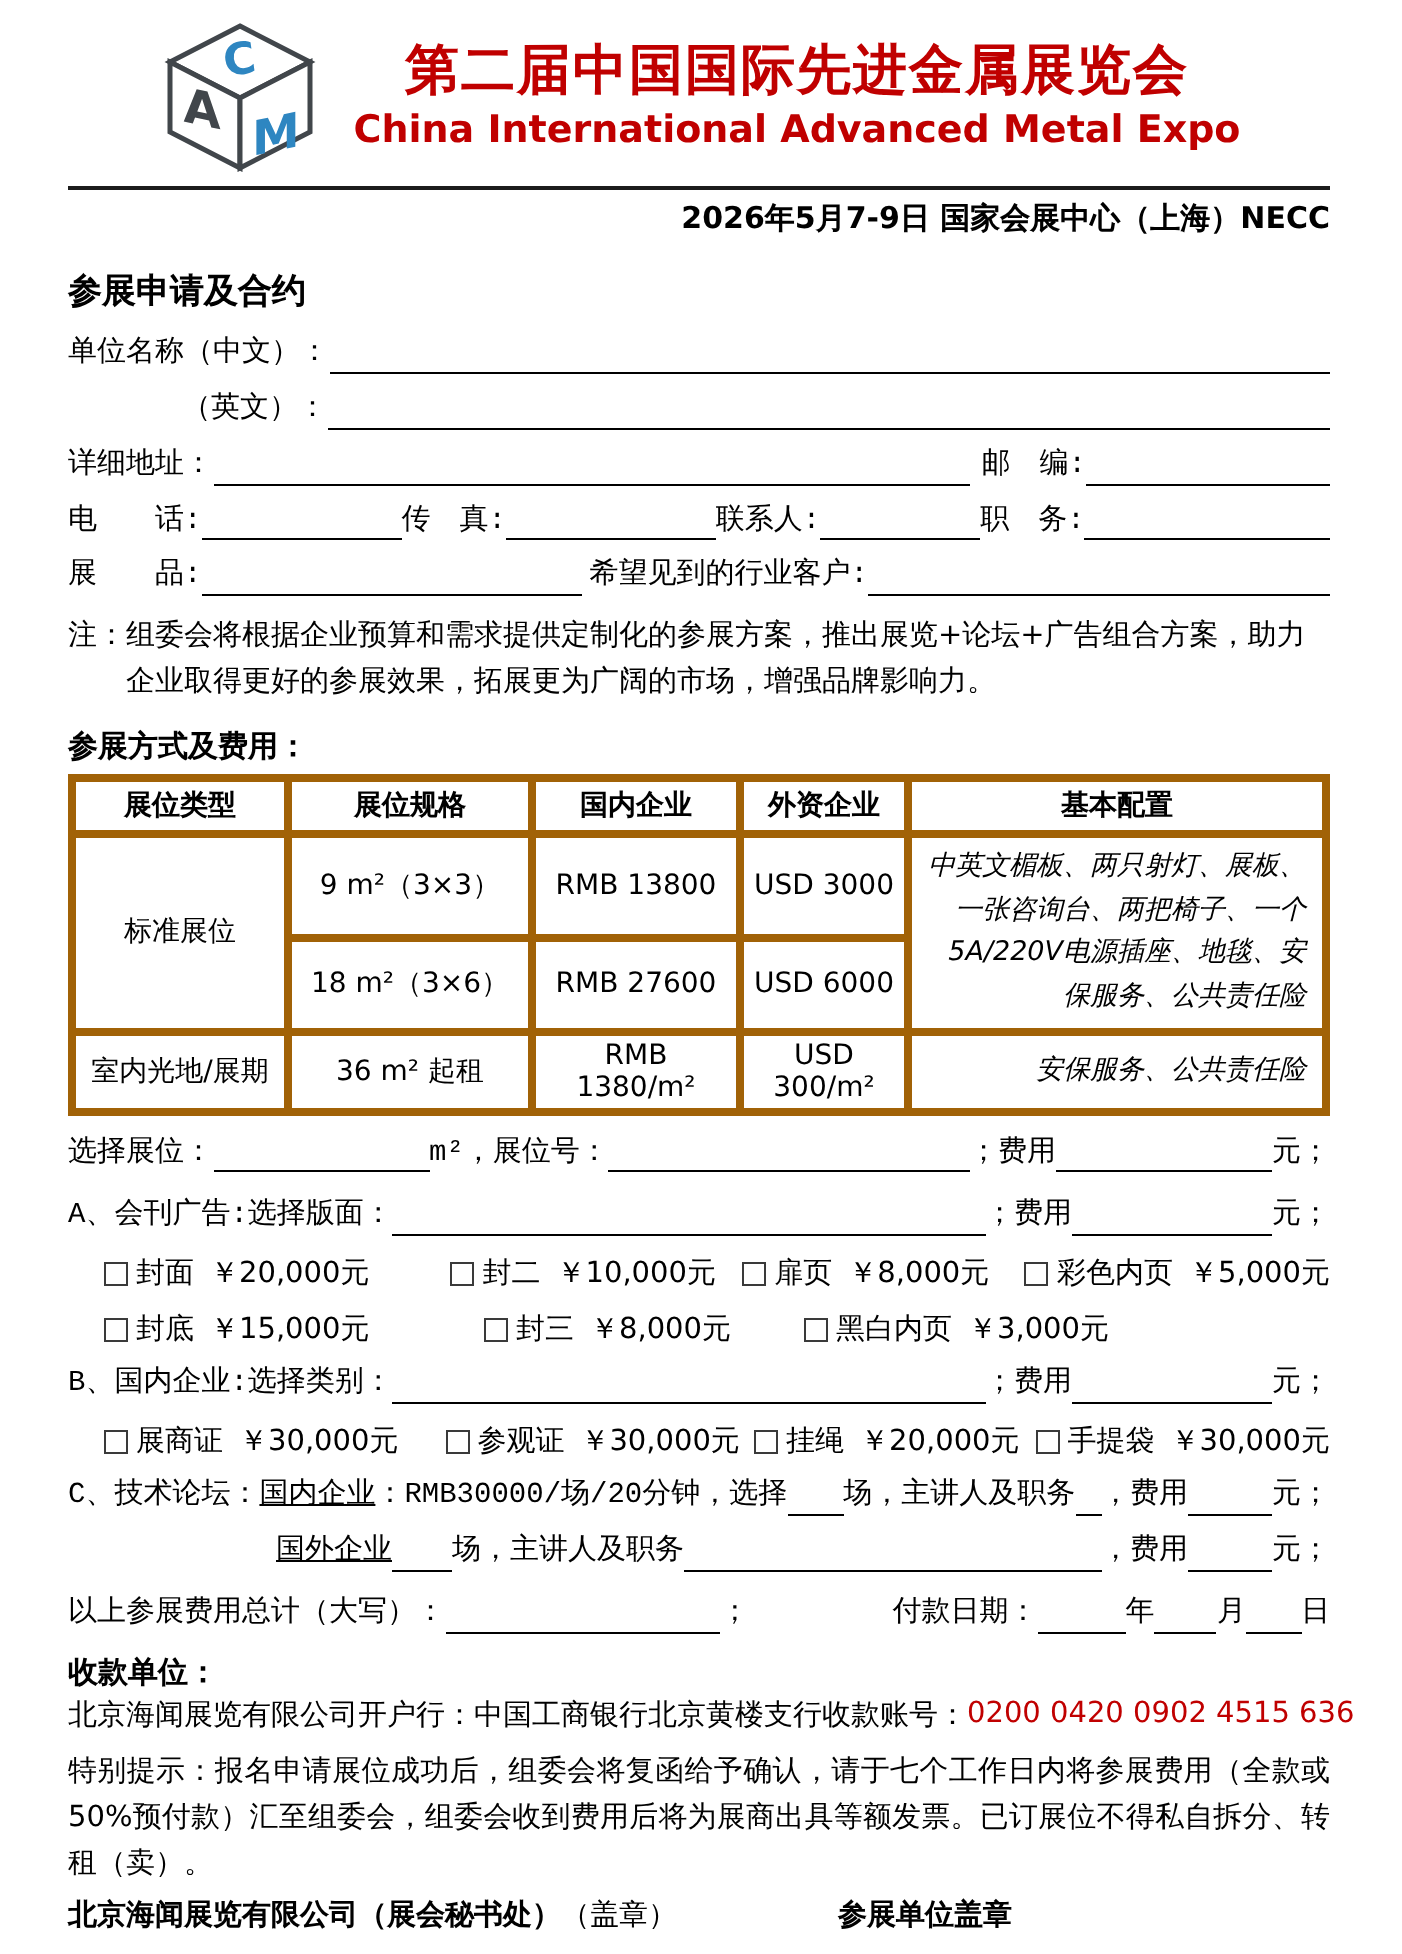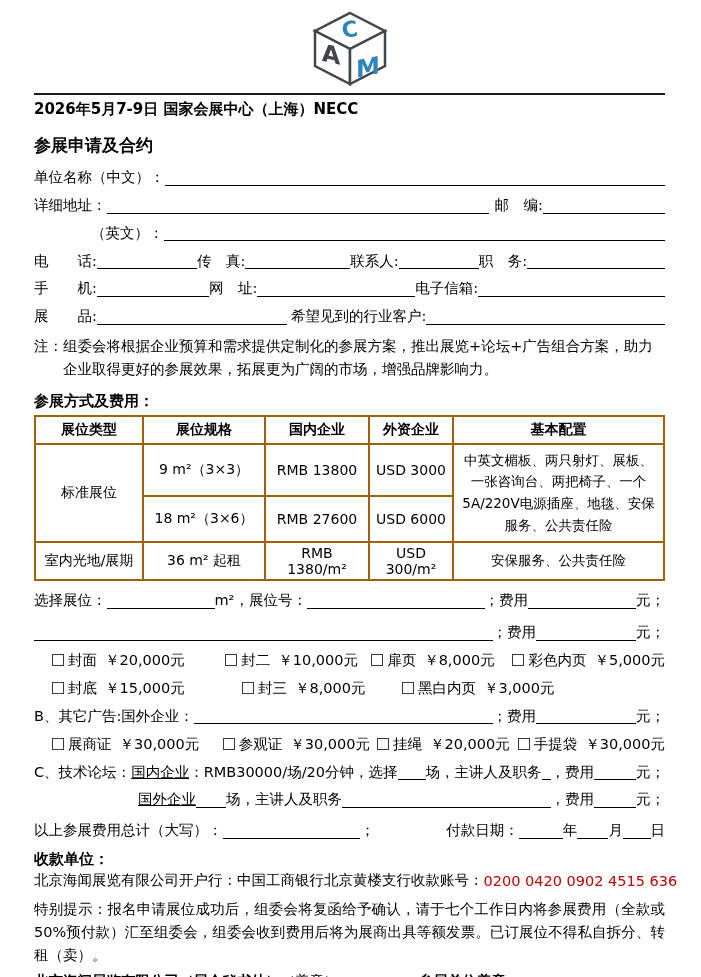--- a/index.html
+++ b/index.html
@@ -13,35 +13,35 @@
     width:701px;height:977px;overflow:hidden;background:#fff;color:#000;
     font-family:"DejaVu Sans","Liberation Sans",sans-serif;
     font-size:14px;padding:8px 36px 0 34px;position:relative;
   }
   
   .header{display:flex;align-items:center;justify-content:center;gap:16px;padding-top:2px;}
   .titles{text-align:center;}
   .title-cn{font-size:27px;font-weight:bold;color:var(--red);letter-spacing:1px;line-height:1.15;}
   .title-en{font-size:19px;font-weight:bold;color:var(--red);margin-top:2px;}
   .rule{border-top:2px solid #1c1c1c;margin:7px 0 5px 0;}
-  .date-line{text-align:left;font-weight:bold;font-size:15px;}
+  .date-line{text-align:right;font-weight:bold;font-size:15px;}
   .form-title{text-align:left;font-weight:bold;font-size:17px;margin:15px 0 11px 0;}
   
-  .row{display:flex;align-items:center;margin-bottom:9px;font-size:14.5px;line-height:1.3;white-space:nowrap;}
+  .row{display:flex;align-items:flex-end;margin-bottom:9px;font-size:14.5px;line-height:1.3;white-space:nowrap;font-family:Liberation Mono, monospace;}
   .lab{white-space:nowrap;}
   .bl{border-bottom:1px solid #000;height:1.15em;display:inline-block;}
   .grow{flex:1;}
   .note-row{display:flex;margin:0 0 12px 0;font-size:14.5px;line-height:1.55;white-space:normal;}
   .note-row .lab{flex:none;}
   .sec-head{font-weight:bold;font-size:15px;margin:2px 0 2px 0;}
   
   table{border-collapse:collapse;width:100%;margin:4px 0 10px 0;}
-  th,td{border:2px solid #a16207;padding:2px 5px;text-align:center;font-size:14px;font-weight:normal;vertical-align:middle;}
+  th,td{border:4px solid #a16207;padding:2px 5px;text-align:center;font-size:14px;font-weight:normal;vertical-align:middle;}
   th{font-weight:bold;height:28px;}
-  td.cfg{text-align:center;font-size:13.5px;line-height:1.6;padding:4px 8px;}
+  td.cfg{text-align:right;font-size:13.5px;line-height:1.6;padding:4px 8px;font-style:italic;}
   td.h52{height:52px;}
   td.h48{height:46px;}
   td.h30{height:30px;}
   
   .optrow{display:flex;align-items:center;margin:0 0 9px 18px;font-size:14.5px;}
   .opt{display:flex;align-items:center;white-space:nowrap;}
   .cb{width:12px;height:12px;border:1.5px solid #3a3a3a;display:inline-block;margin-right:4px;flex:none;}
   .price{margin-left:8px;}
   .w1{width:190px;}.w2{width:160px;}.w3{width:155px;}
   .bw1{width:188px;}.bw2{width:170px;}.bw3{width:155px;}
@@ -65,56 +65,52 @@
 
   <div class="header">
     <svg width="82" height="76" viewBox="0 0 82 76">
       <polygon points="41,3 76,21 41,39 6,21" fill="#ffffff" stroke="#41464b" stroke-width="2.5"></polygon>
       <polygon points="6,21 41,39 41,74 6,56" fill="#ffffff" stroke="#41464b" stroke-width="2.5"></polygon>
       <polygon points="76,21 41,39 41,74 76,56" fill="#ffffff" stroke="#41464b" stroke-width="2.5"></polygon>
       <text x="41" y="27" text-anchor="middle" font-size="22" font-weight="bold" fill="#2e86c1" transform="rotate(-8 41 22)">C</text>
       <text x="22" y="56" text-anchor="middle" font-size="24" font-weight="bold" fill="#41464b" transform="skewY(12) translate(0,-8)">A</text>
       <text x="59" y="62" text-anchor="middle" font-size="24" font-weight="bold" fill="#2e86c1" transform="skewY(-12) translate(0,16)">M</text>
     </svg>
+    <div class="titles">
+      <div class="title-cn">第二届中国国际先进金属展览会</div>
+      <div class="title-en">China International Advanced Metal Expo</div>
+    </div>
   </div>
   <div class="rule"></div>
   <div class="date-line">2026年5月7-9日  国家会展中心（上海）NECC</div>
 
   <div class="form-title">参展申请及合约</div>
 
   <div class="row">
     <span class="lab">单位名称（中文）：</span>
     <span class="bl grow"></span>
   </div>
   <div class="row">
+    <span class="lab" style="margin-left:57px">（英文）：</span>
+    <span class="bl grow"></span>
+  </div>
+  <div class="row">
     <span class="lab">详细地址：</span>
     <span class="bl grow"></span>
     <span class="lab" style="margin-left:6px">邮　编:</span>
     <span class="bl" style="width:122px"></span>
-  </div>
-  <div class="row">
-    <span class="lab" style="margin-left:57px">（英文）：</span>
-    <span class="bl grow"></span>
   </div>
   <div class="row">
     <span class="lab">电　　话:</span>
     <span class="bl" style="width:100px"></span>
     <span class="lab">传　真:</span>
     <span class="bl" style="width:105px"></span>
     <span class="lab">联系人:</span>
     <span class="bl" style="width:80px"></span>
     <span class="lab">职　务:</span>
-    <span class="bl grow"></span>
-  </div>
-  <div class="row">
-    <span class="lab">手　　机:</span>
-    <span class="bl" style="width:112px"></span>
-    <span class="lab">网　址:</span>
-    <span class="bl" style="width:158px"></span>
-    <span class="lab">电子信箱:</span>
     <span class="bl grow"></span>
   </div>
   <div class="row">
     <span class="lab">展　　品:</span>
     <span class="bl" style="width:190px"></span>
     <span class="lab" style="margin-left:4px">希望见到的行业客户:</span>
     <span class="bl grow"></span>
   </div>
   <div class="note-row">
     <span class="lab">注：</span>
@@ -158,20 +154,21 @@
     <span class="lab">选择展位：</span>
     <span class="bl" style="width:108px"></span>
     <span class="lab">m²，展位号：</span>
     <span class="bl grow"></span>
     <span class="lab">；费用</span>
     <span class="bl" style="width:108px"></span>
     <span class="lab">元；</span>
   </div>
 
   <div class="row" style="margin-top:13px">
+    <span class="lab">A、会刊广告:选择版面：</span>
     <span class="bl grow"></span>
     <span class="lab">；费用</span>
     <span class="bl" style="width:100px"></span>
     <span class="lab">元；</span>
   </div>
   <div class="optrow">
     <span class="opt w1">
         <span class="cb"></span>
         <span>封面</span>
         <span class="price">￥20,000元</span>
@@ -204,21 +201,21 @@
         <span class="price">￥8,000元</span>
       </span>
     <span class="opt">
         <span class="cb"></span>
         <span>黑白内页</span>
         <span class="price">￥3,000元</span>
       </span>
   </div>
 
   <div class="row">
-    <span class="lab">B、其它广告:国外企业：</span>
+    <span class="lab">B、国内企业:选择类别：</span>
     <span class="bl grow"></span>
     <span class="lab">；费用</span>
     <span class="bl" style="width:100px"></span>
     <span class="lab">元；</span>
   </div>
   <div class="optrow">
     <span class="opt bw1">
         <span class="cb"></span>
         <span>展商证</span>
         <span class="price">￥30,000元</span>

